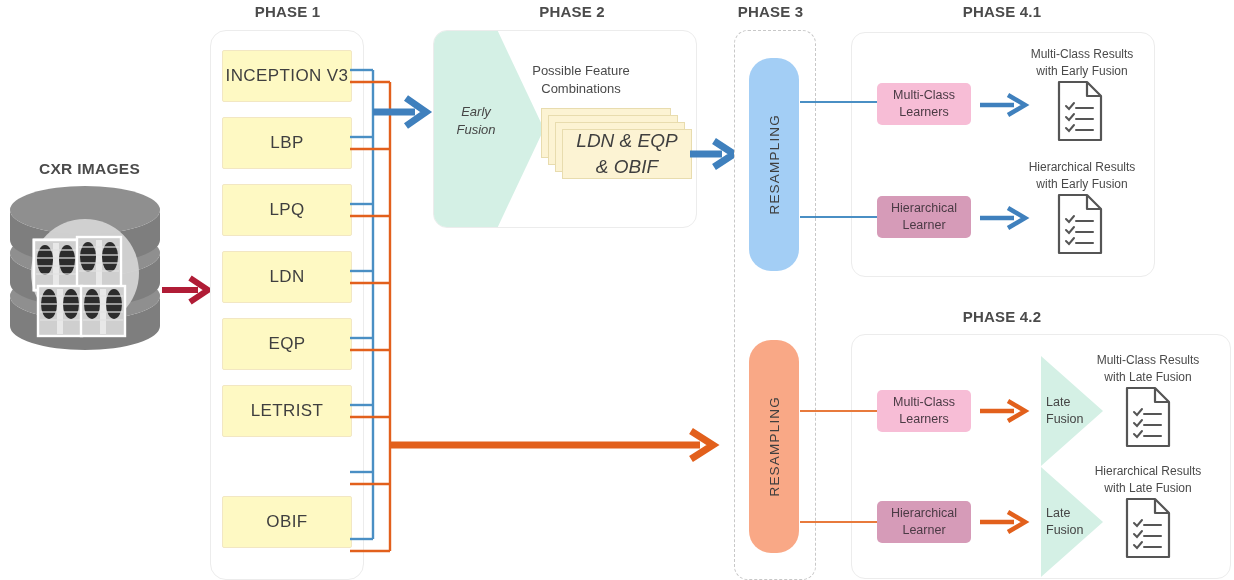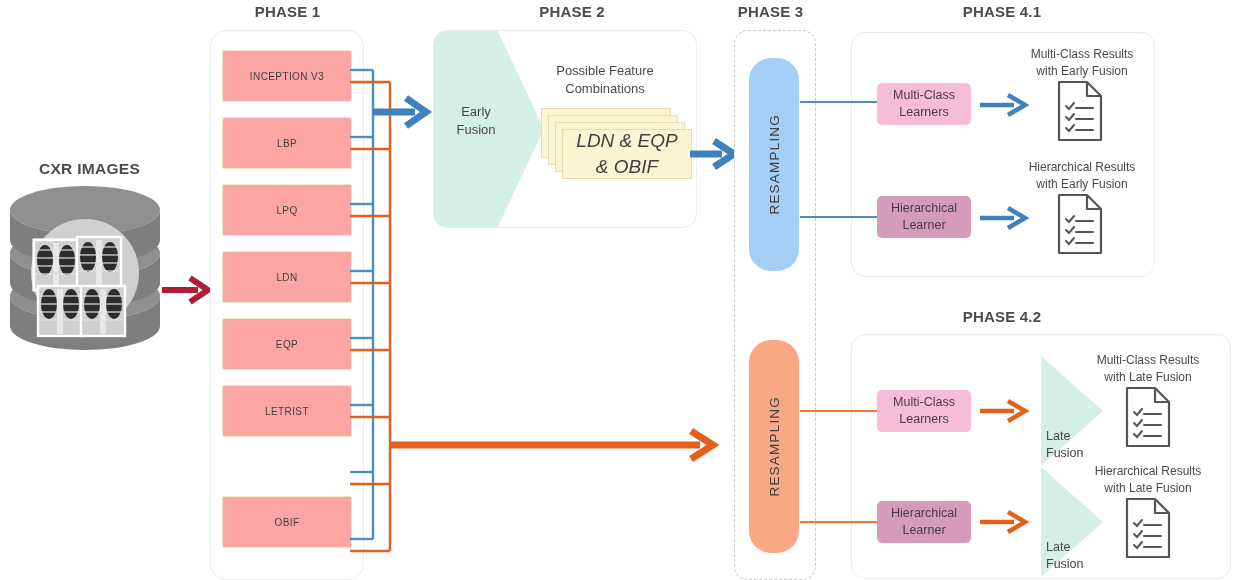--- a/index.html
+++ b/index.html
@@ -35,47 +35,48 @@
     text-align:center;
     white-space:nowrap;
   }
   
   .p1-panel{
     border:1.4px solid #ececec;
     border-radius:16px;
     background:#fff;
   }
   .feat-box{
-    background:#fca5a5;
+    background:#fef9c3;
     border:1px solid #f2e7c3;
     border-radius:2px;
     display:flex;
     align-items:center;
     justify-content:center;
-    font-size:10px;
+    font-size:17px;
     color:#3f3f3f;
     letter-spacing:.4px;
   }
   
   .p2-panel{
     border:1.4px solid #ececec;
     border-radius:14px;
     background:#fff;
     overflow:hidden;
   }
   .early-fusion-shape{
     background:#d4f0e5;
     clip-path:polygon(0 0, 58% 0, 100% 50%, 58% 100%, 0 100%);
   }
   .ef-text{
     font-size:13px;
     color:#454545;
     line-height:1.35;
     text-align:center;
     white-space:nowrap;
+    font-style:italic;
   }
   .pfc-title{
     font-size:13px;
     color:#4a4a4a;
     line-height:1.35;
     text-align:center;
     white-space:nowrap;
   }
   .card{
     background:#fcf3d3;
@@ -121,21 +122,21 @@
     color:#4a4a4a;
     line-height:1.38;
     text-align:center;
     white-space:nowrap;
   }
   .late-shape{
     background:#d4f0e5;
     clip-path:polygon(0 0, 100% 50%, 0 100%);
   }
   .late-text{
-    font-size:12.5px;color:#454545;line-height:1.32;white-space:nowrap;margin-top:34px;
+    font-size:12.5px;color:#454545;line-height:1.32;white-space:nowrap;
   }
   svg{display:block;overflow:visible;}
 </style>
 </head>
 <body>
 
 <div id="stage">
 
   <div class="abs phase-title" style="left:210px;top:3px;width:155px;">PHASE 1</div>
   <div class="abs phase-title" style="left:492px;top:3px;width:160px;">PHASE 2</div>
@@ -277,21 +278,21 @@
   </div>
 
   <div class="abs p2-panel" style="left:433px;top:30px;width:262px;height:196px;">
     <div class="abs early-fusion-shape" style="left:0px;top:0px;width:110px;height:196px;"></div>
   </div>
   <div class="abs ef-text" style="left:440px;top:103px;width:72px;">
     <div>Early</div>
     <div>Fusion</div>
   </div>
 
-  <div class="abs pfc-title" style="left:520px;top:62px;width:170px;">
+  <div class="abs pfc-title" style="left:496px;top:62px;width:170px;">
     <div>Possible Feature</div>
     <div>Combinations</div>
   </div>
 
   <div class="abs card" style="left:541px;top:108px;width:128px;height:48px;"></div>
   <div class="abs card" style="left:548px;top:115px;width:128px;height:48px;"></div>
   <div class="abs card" style="left:555px;top:122px;width:128px;height:48px;"></div>
   <div class="abs card card-top" style="left:562px;top:129px;width:128px;height:48px;flex-direction:column;">
     <span>LDN &amp; EQP</span>
     <span>&amp; OBIF</span>

